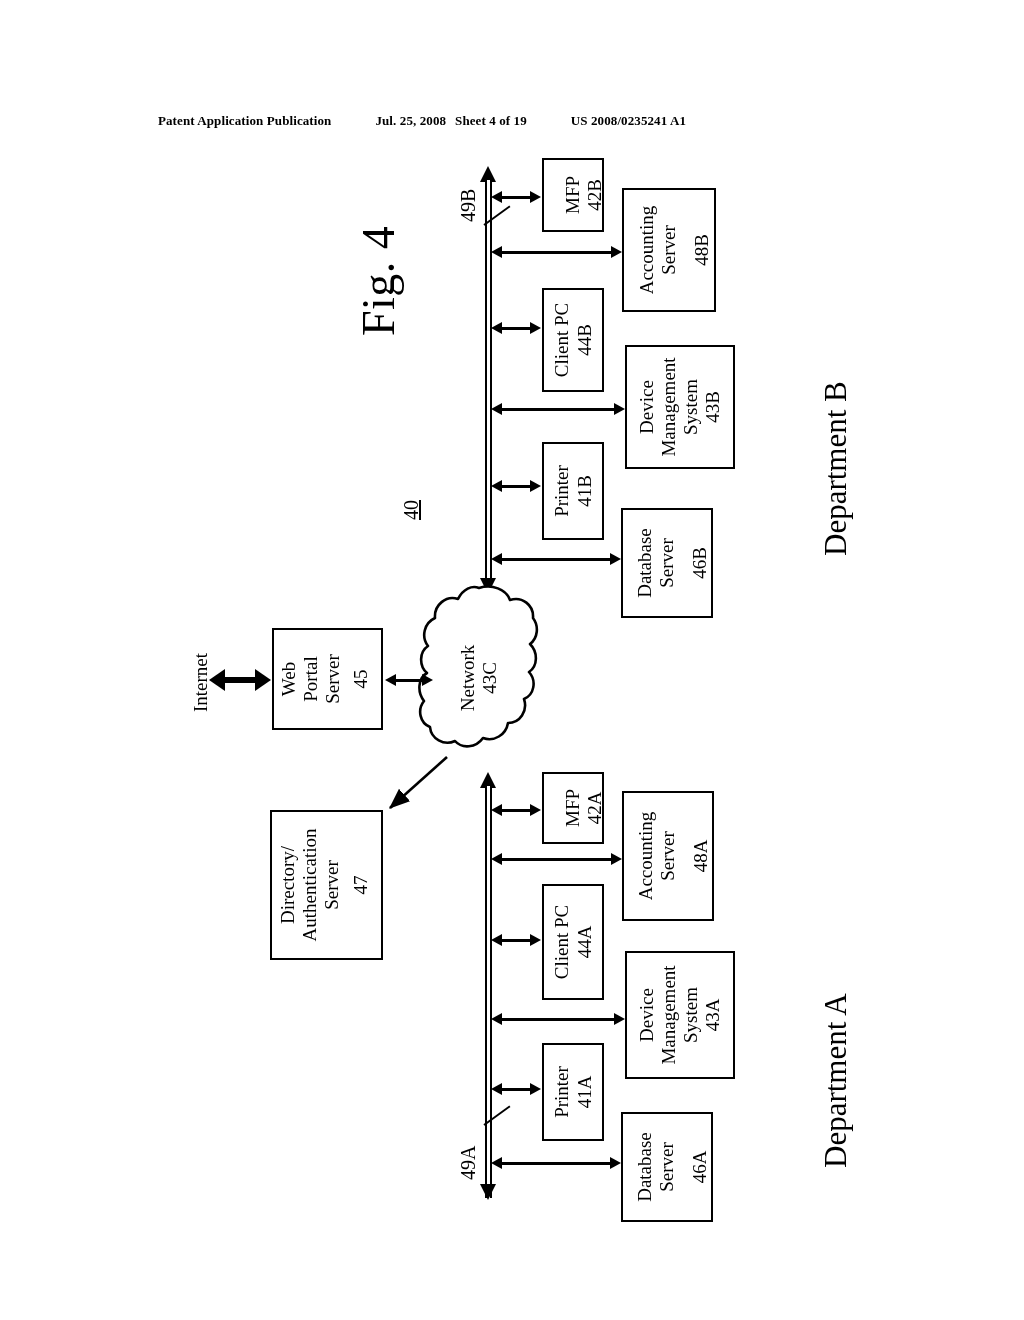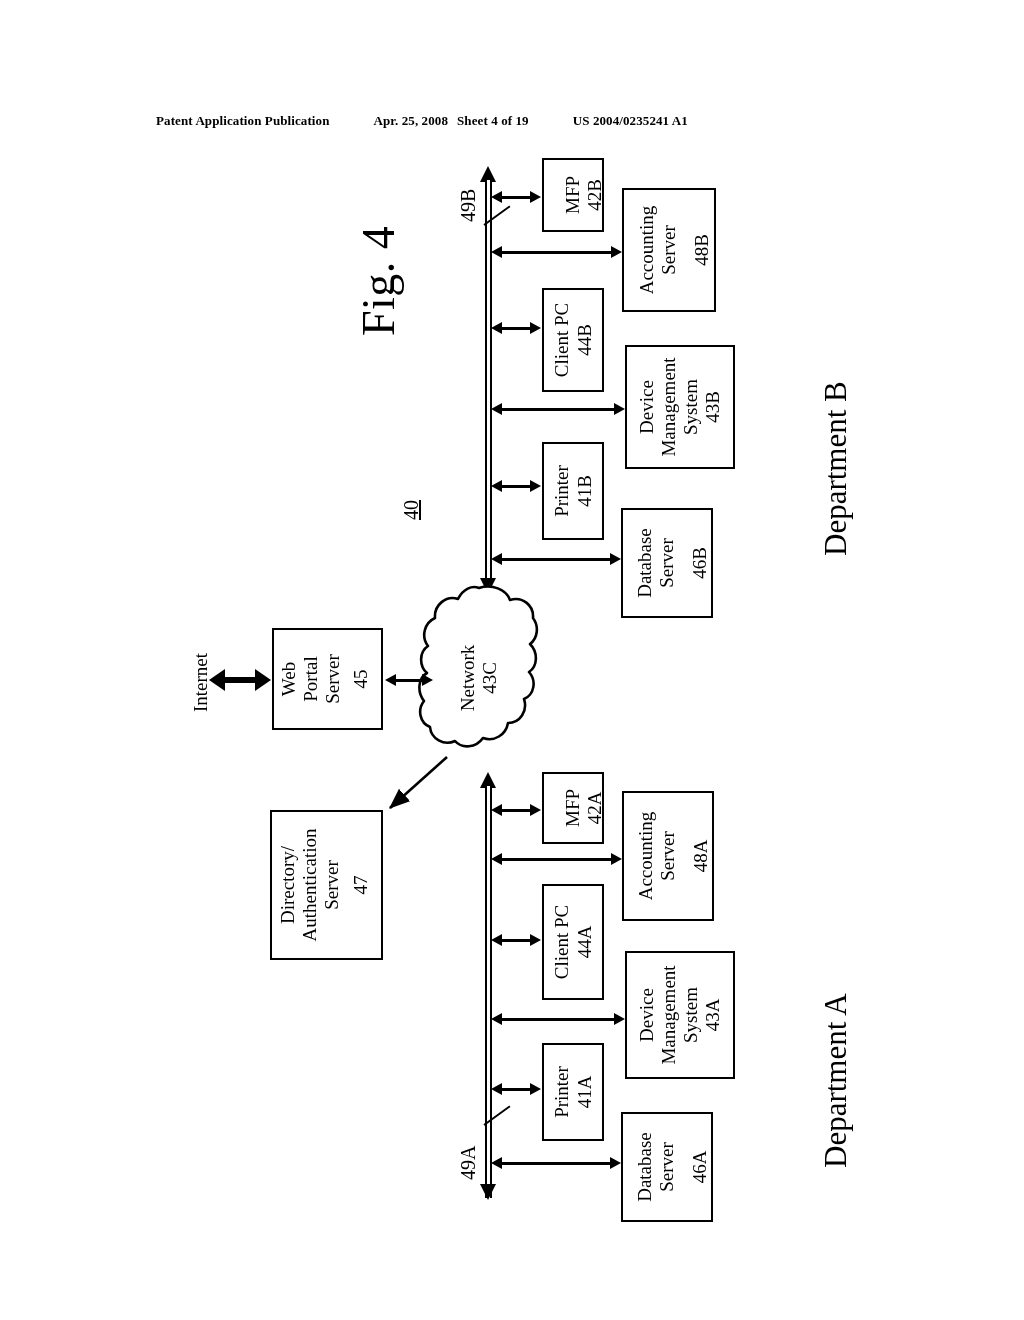--- a/index.html
+++ b/index.html
@@ -189,23 +189,23 @@
     width: 1024px; height: 1320px;
     pointer-events: none;
   }
 </style>
 </head>
 <body>
 
 <div id="page-header">
   <span class="hdr-left">Patent Application Publication</span>
   <span class="hdr-mid">
-    <span class="hdr-date">Apr. 25, 2008</span><span>Sheet 4 of 19</span>
+    <span class="hdr-date">Jul. 25, 2008</span><span>Sheet 4 of 19</span>
   </span>
-  <span class="hdr-right">US 2004/0235241 A1</span>
+  <span class="hdr-right">US 2008/0235241 A1</span>
 </div>
 
 <div id="figure">
 
   <div class="txt fig-title" style="left:352px; top:336px;">Fig. 4</div>
 
   <div class="txt ref-num-ul" style="left:400px; top:520px;">40</div>
 
   <div class="bus-arrow-up" style="left:480px; top:166px;"></div>
   <div class="bus" style="left:484.5px; top:180px; height:412px;"></div>

